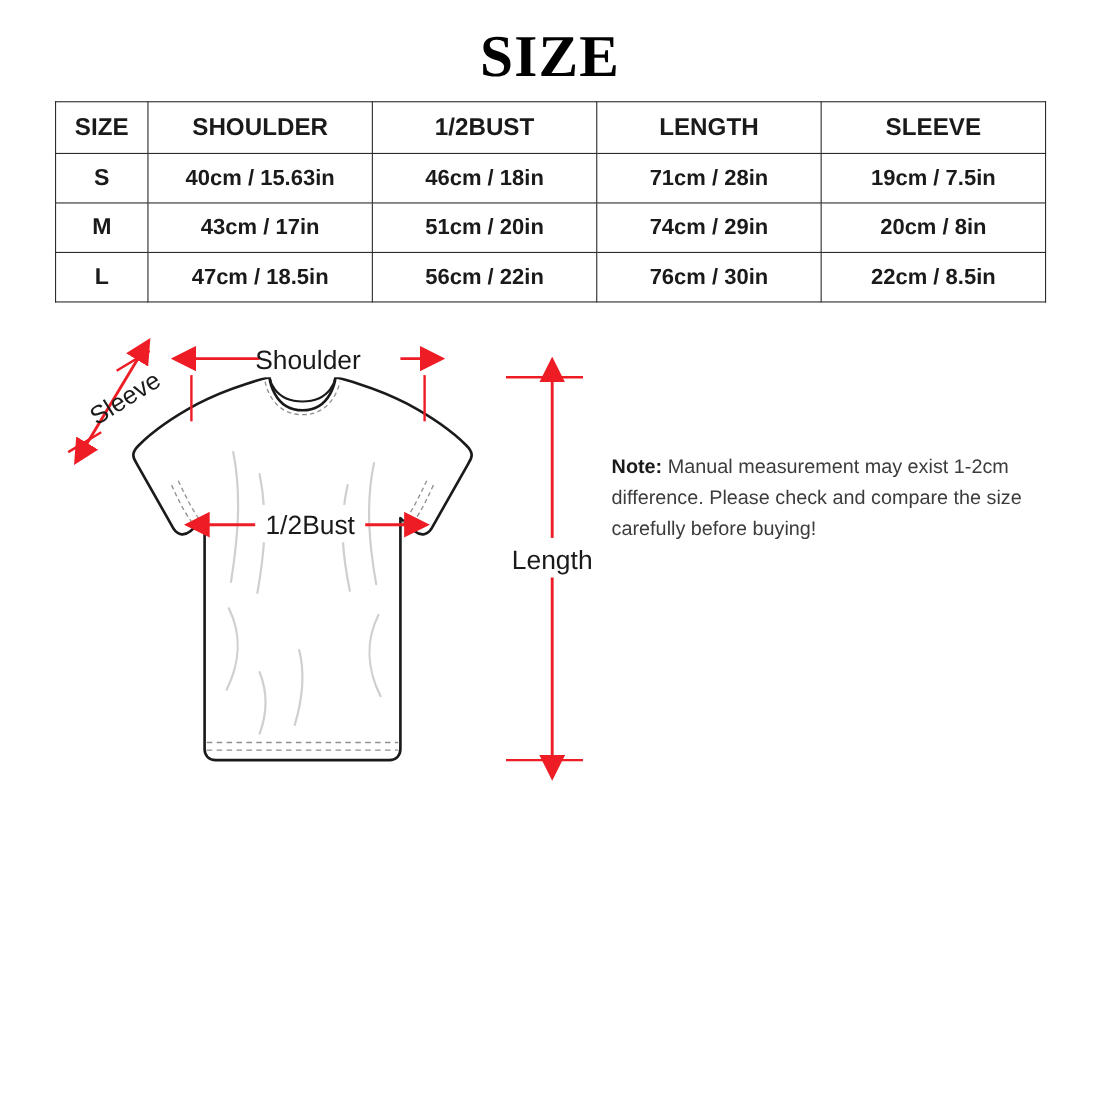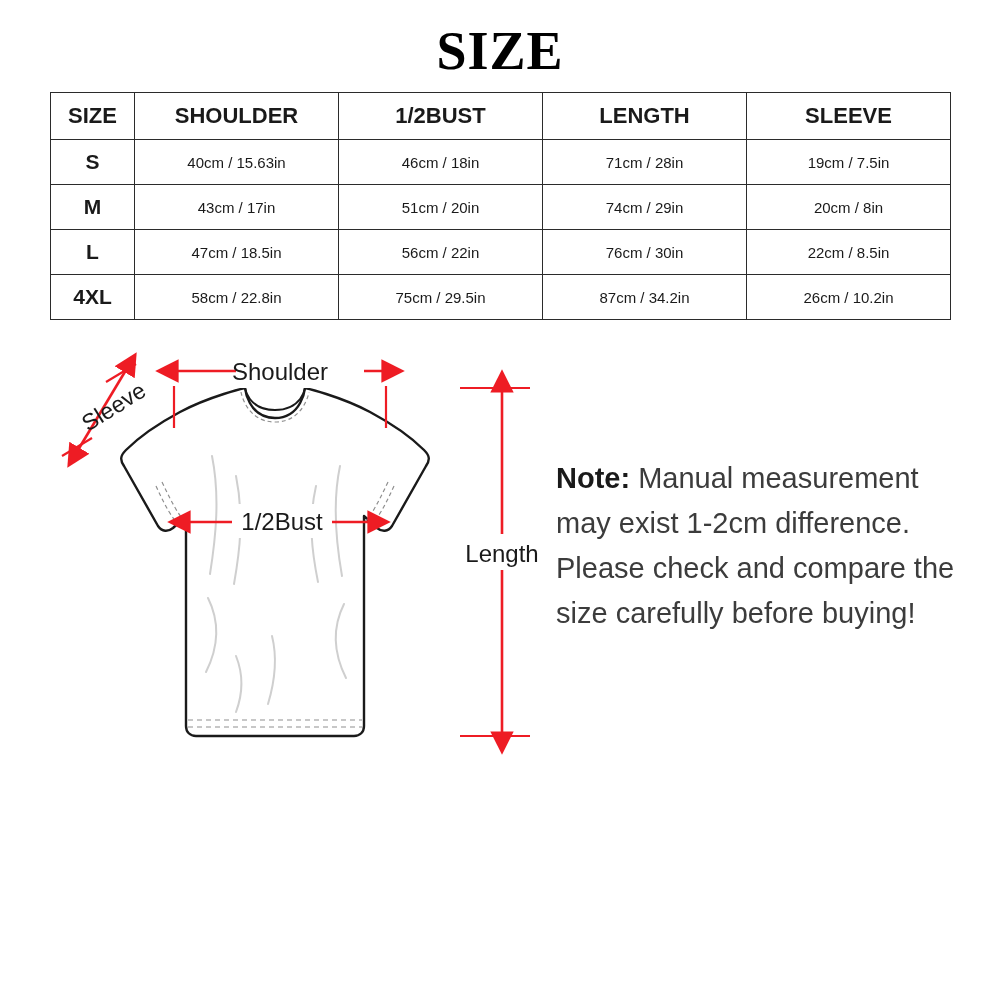--- a/index.html
+++ b/index.html
@@ -34,24 +34,25 @@
   }
   table.size-table {
     width: 100%;
     border-collapse: collapse;
     table-layout: fixed;
   }
   table.size-table th,
   table.size-table td {
     border: 1px solid #2b2b2b;
     text-align: center;
-    font-size: 15px;
+    font-size: 20px;
     color: #1a1a1a;
     height: 44px;
     padding: 0 2px;
+    font-weight: bold;
   }
   table.size-table thead th {
     font-size: 22px;
     font-weight: 700;
     height: 46px;
   }
   table.size-table tbody td.sz {
     font-weight: 700;
     font-size: 21px;
   }
@@ -73,21 +74,21 @@
     left: 40px;
     top: 0;
     width: 510px;
     height: 460px;
   }
   .note {
     position: absolute;
     left: 556px;
     top: 120px;
     width: 400px;
-    font-size: 29px;
+    font-size: 18px;
     line-height: 1.55;
     color: #3c3c3c;
   }
   .note b {
     color: #1a1a1a;
     font-weight: 700;
   }
 </style>
 </head>
 <body>
@@ -126,27 +127,20 @@
         <td>51cm / 20in</td>
         <td>74cm / 29in</td>
         <td>20cm / 8in</td>
       </tr>
       <tr>
         <td class="sz">L</td>
         <td>47cm / 18.5in</td>
         <td>56cm / 22in</td>
         <td>76cm / 30in</td>
         <td>22cm / 8.5in</td>
-      </tr>
-      <tr>
-        <td class="sz">4XL</td>
-        <td>58cm / 22.8in</td>
-        <td>75cm / 29.5in</td>
-        <td>87cm / 34.2in</td>
-        <td>26cm / 10.2in</td>
       </tr>
     </tbody>
   </table>
 </div>
 
 <div class="lower">
 
   <svg class="diagram" viewBox="0 0 510 460">
     <defs>
       <marker id="arrL" markerWidth="9" markerHeight="9" refX="8" refY="4.5" orient="auto">

